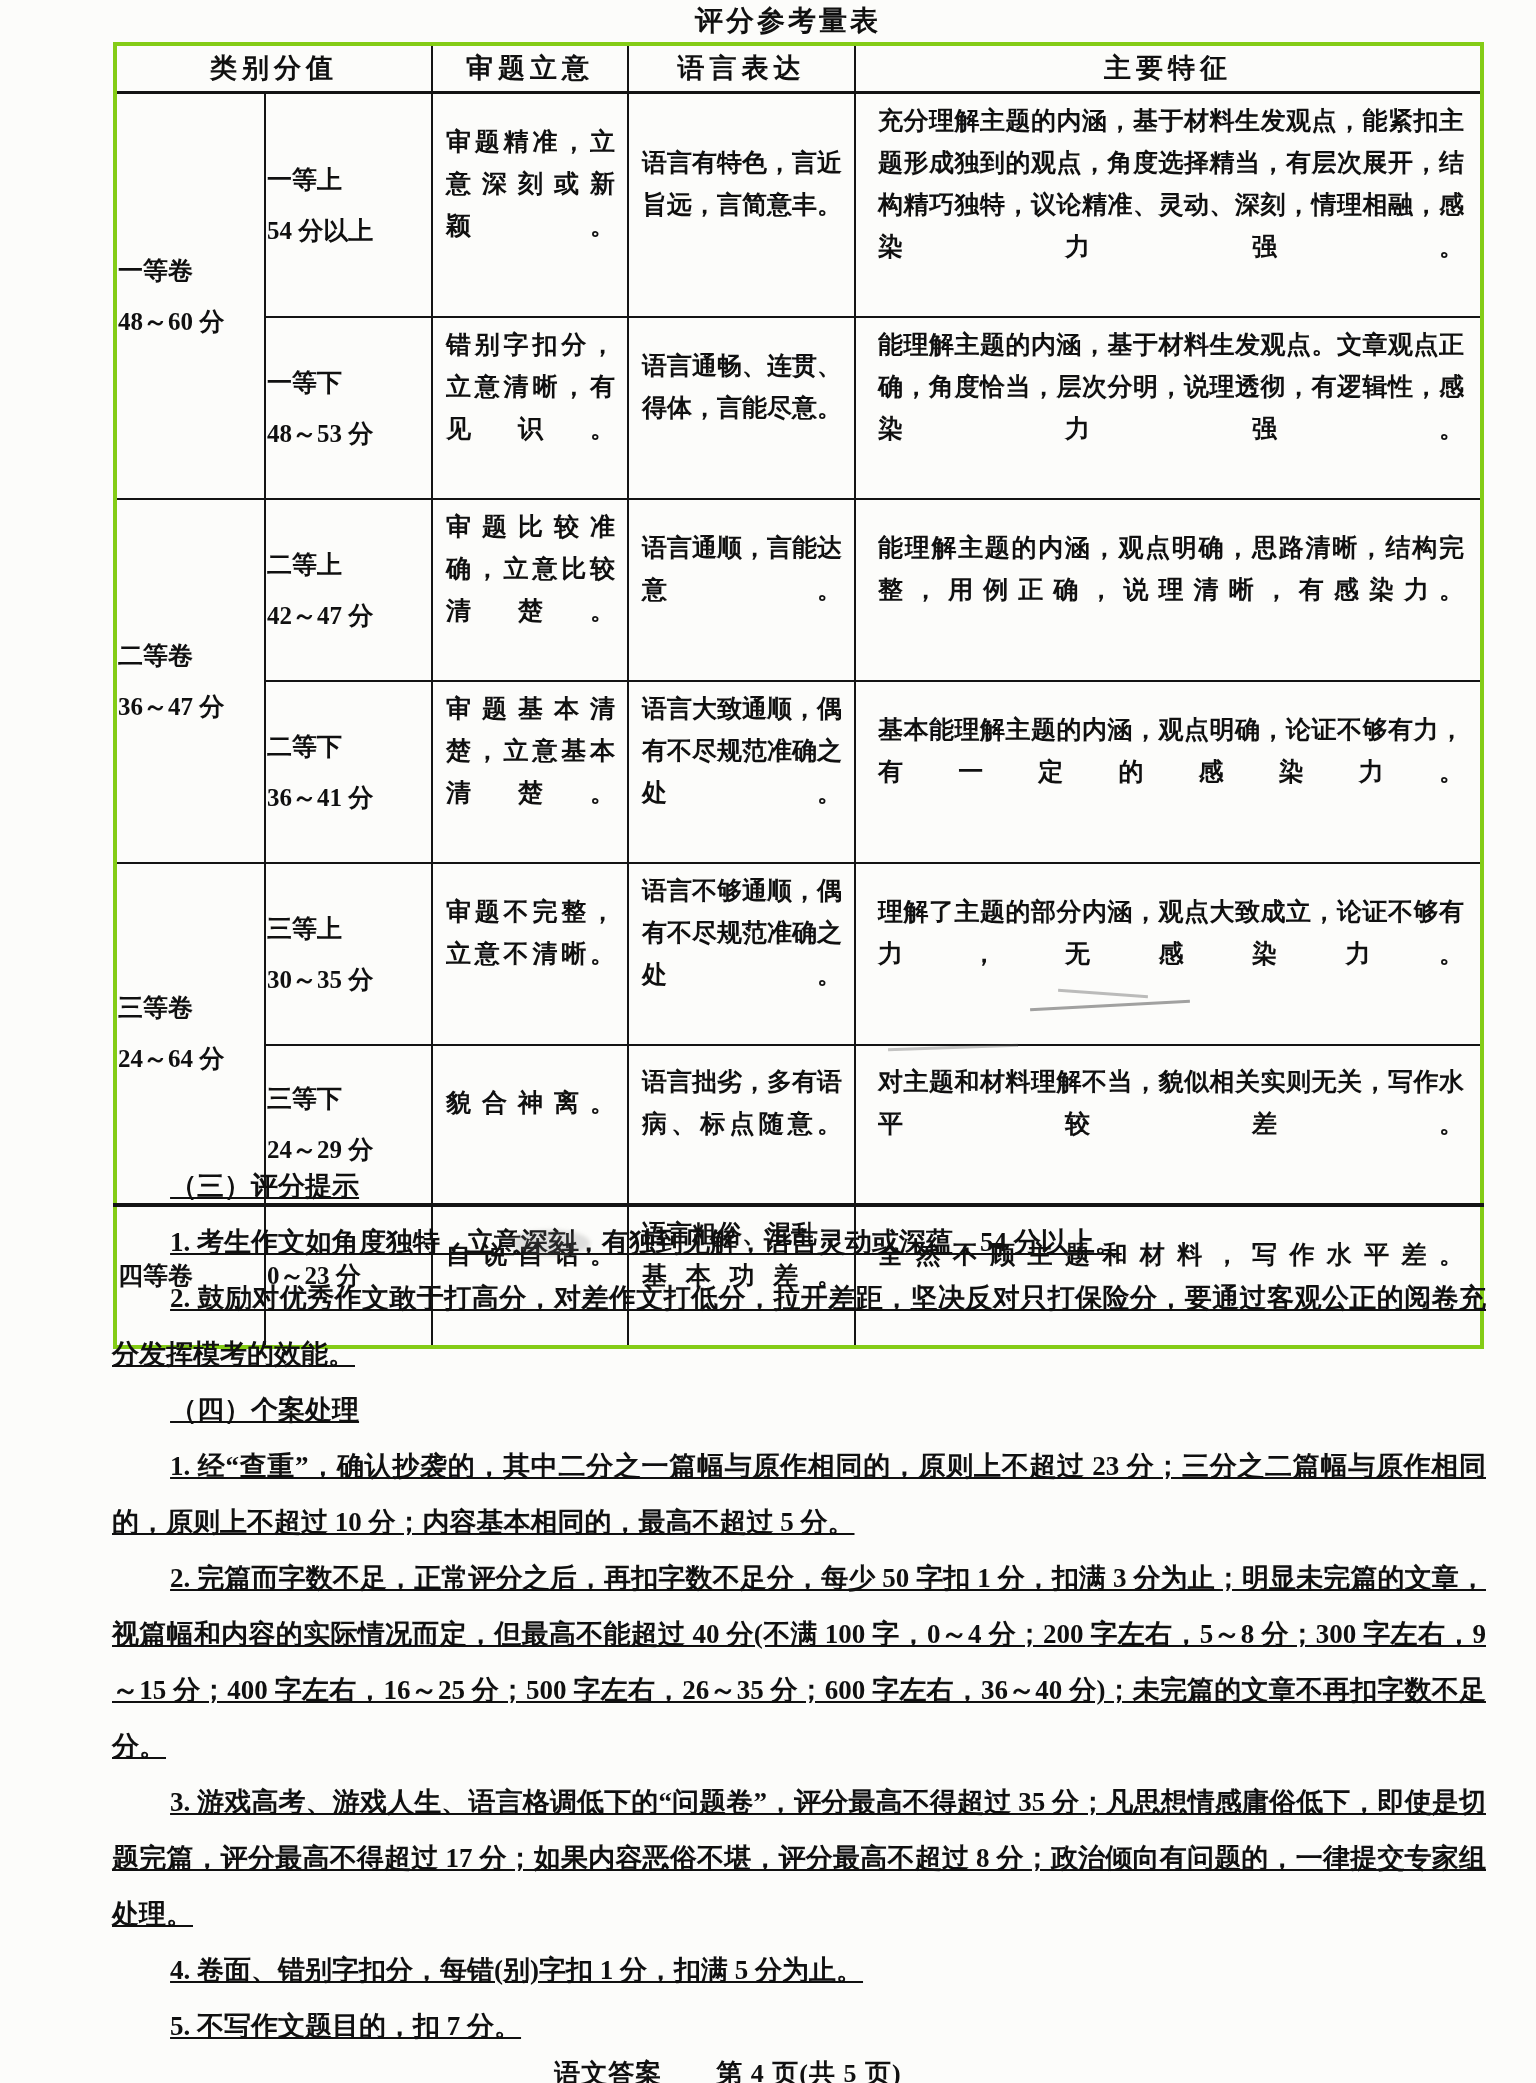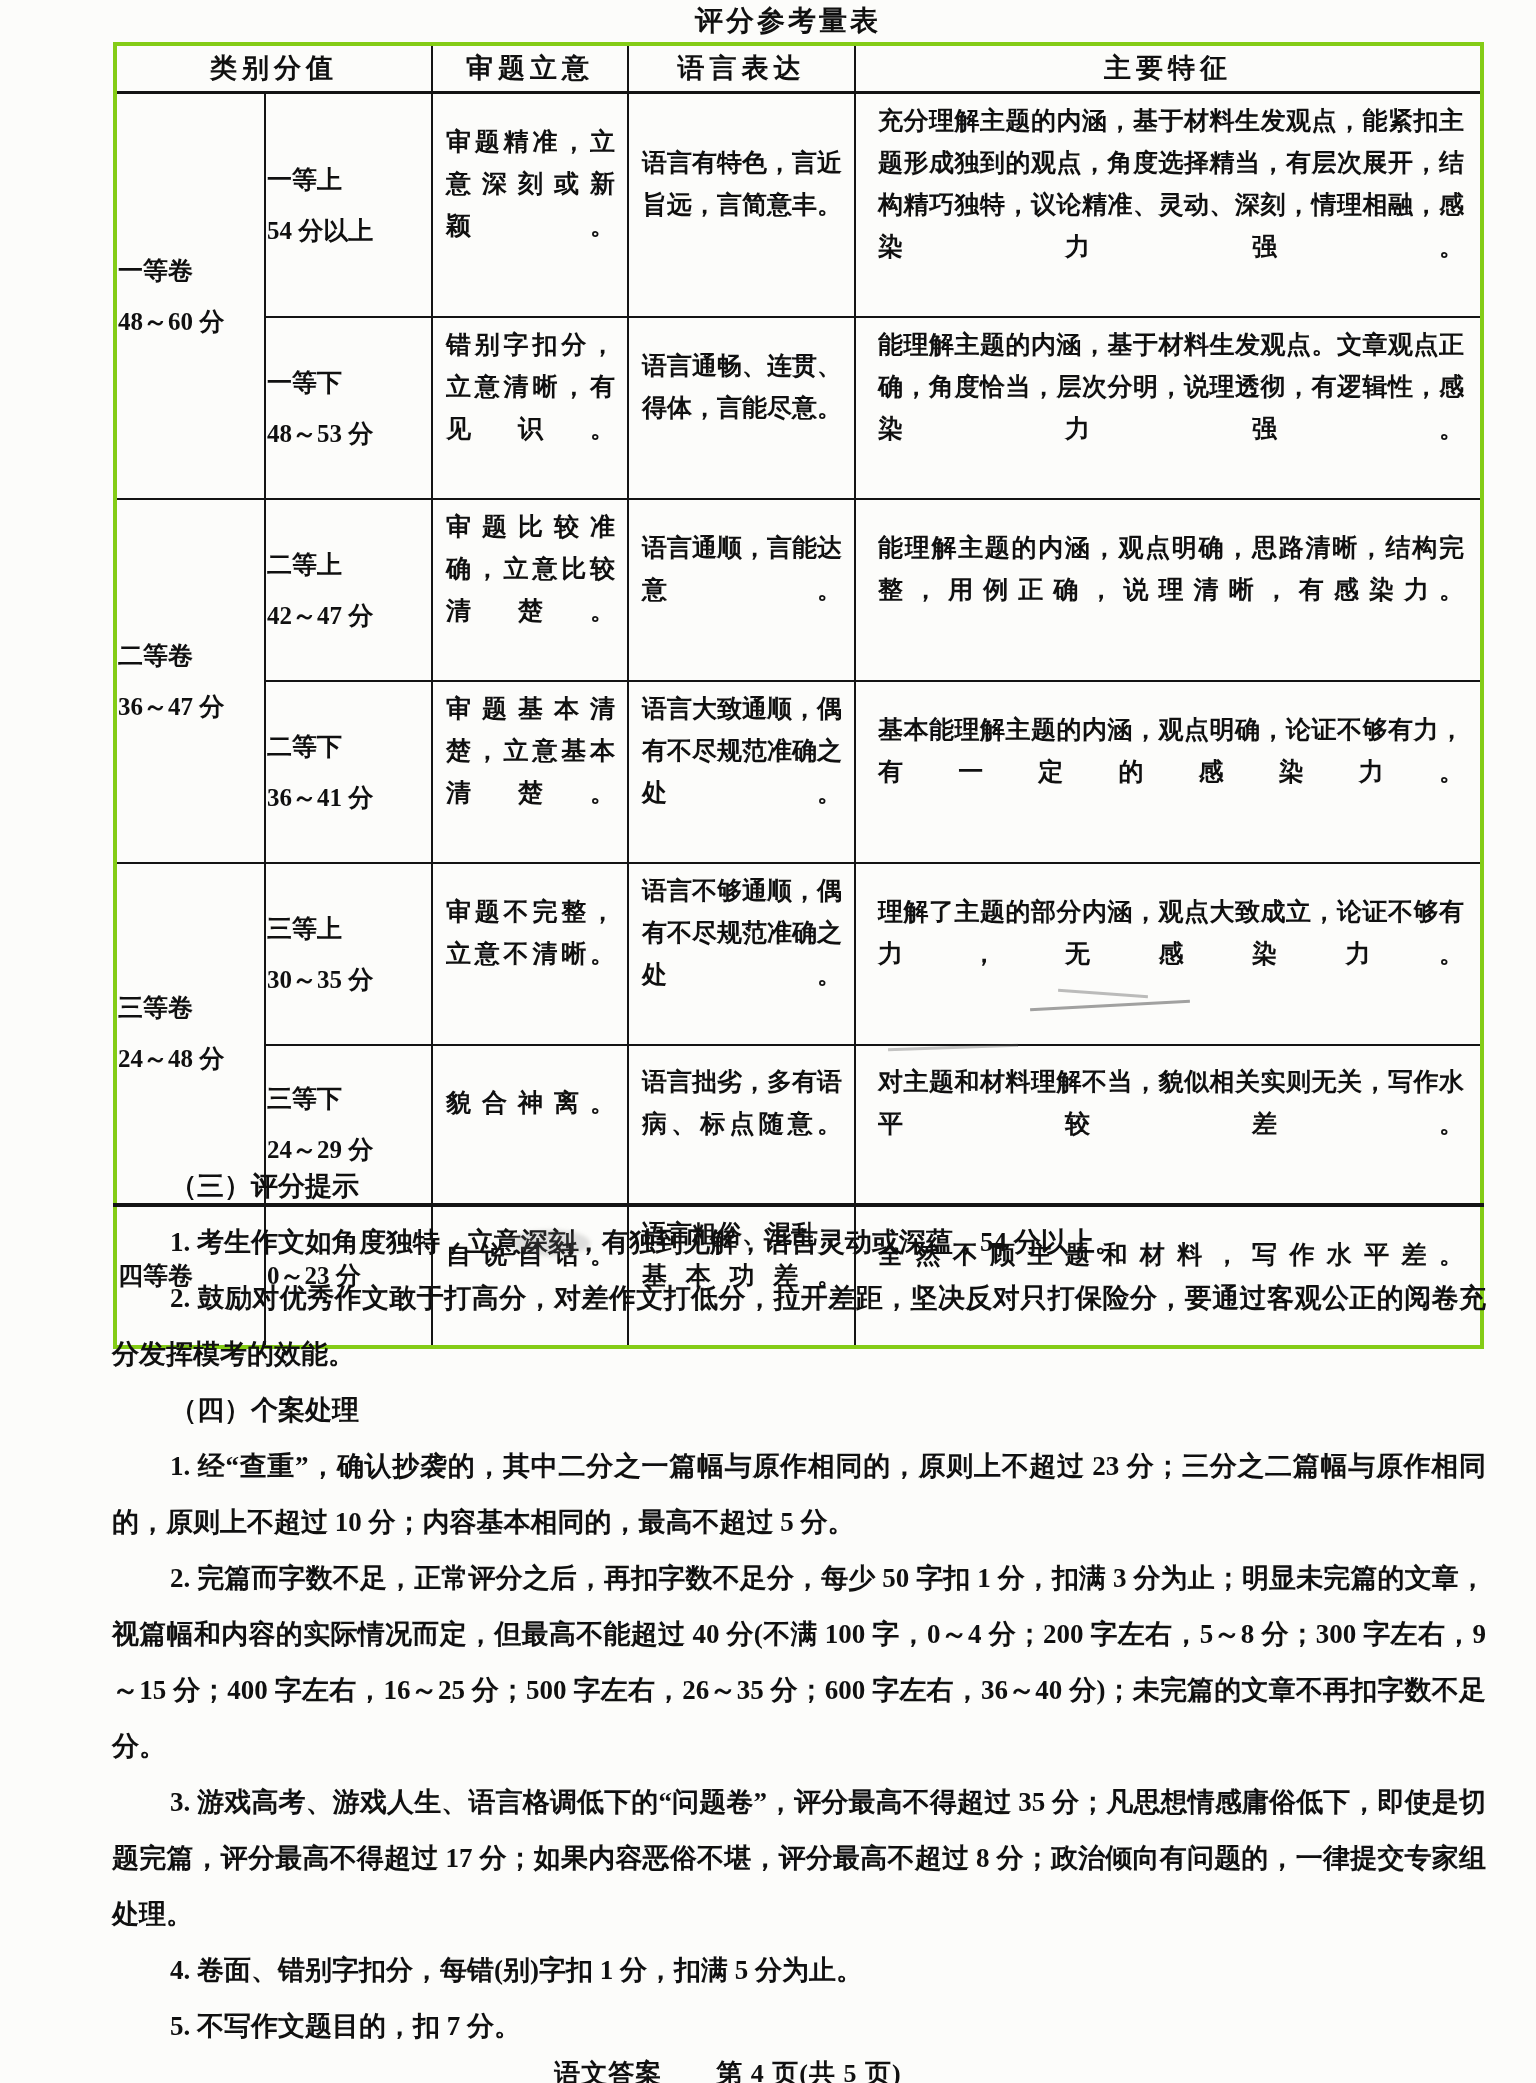--- a/index.html
+++ b/index.html
@@ -46,21 +46,21 @@
   .jcell{
     text-align:justify;text-justify:inter-character;
     padding:6px 12px 6px 13px;
     line-height:42px;
   }
   .jcell.feat{padding:6px 16px 6px 22px;}
   .jcell::after{content:"";display:inline-block;width:100%;}
   .notes{
     position:absolute;left:112px;top:1158px;width:1374px;
     font-size:27px;line-height:56px;
-    text-align:justify;text-justify:inter-character;
+    text-align:justify;text-justify:inter-character;text-decoration:underline;
   }
   .notes p{margin:0;text-indent:2.15em;}
   .page-footer{
     position:absolute;top:2056px;left:0;width:1456px;
     text-align:center;font-size:26px;letter-spacing:1px;
   }
   .artifact{position:absolute;pointer-events:none;}
   .a1{left:1030px;top:1004px;width:160px;height:0;
       border-top:3px solid rgba(70,70,70,.5);transform:rotate(-3deg);}
   .a2{left:1058px;top:992px;width:90px;height:0;
@@ -133,21 +133,21 @@
       <div>36～41 分</div>
     </td>
     <td class="jcell">审题基本清楚，立意基本清楚。</td>
     <td class="jcell">语言大致通顺，偶有不尽规范准确之处。</td>
     <td class="jcell feat">基本能理解主题的内涵，观点明确，论证不够有力，有一定的感染力。</td>
   </tr>
 
   <tr class="r5">
     <td rowspan="2" class="c-center stack">
       <div>三等卷</div>
-      <div>24～48 分</div>
+      <div>24～64 分</div>
     </td>
     <td class="c-center stack">
       <div>三等上</div>
       <div>30～35 分</div>
     </td>
     <td class="jcell">审题不完整，立意不清晰。</td>
     <td class="jcell">语言不够通顺，偶有不尽规范准确之处。</td>
     <td class="jcell feat">理解了主题的部分内涵，观点大致成立，论证不够有力，无感染力。</td>
   </tr>
   <tr class="r6">

